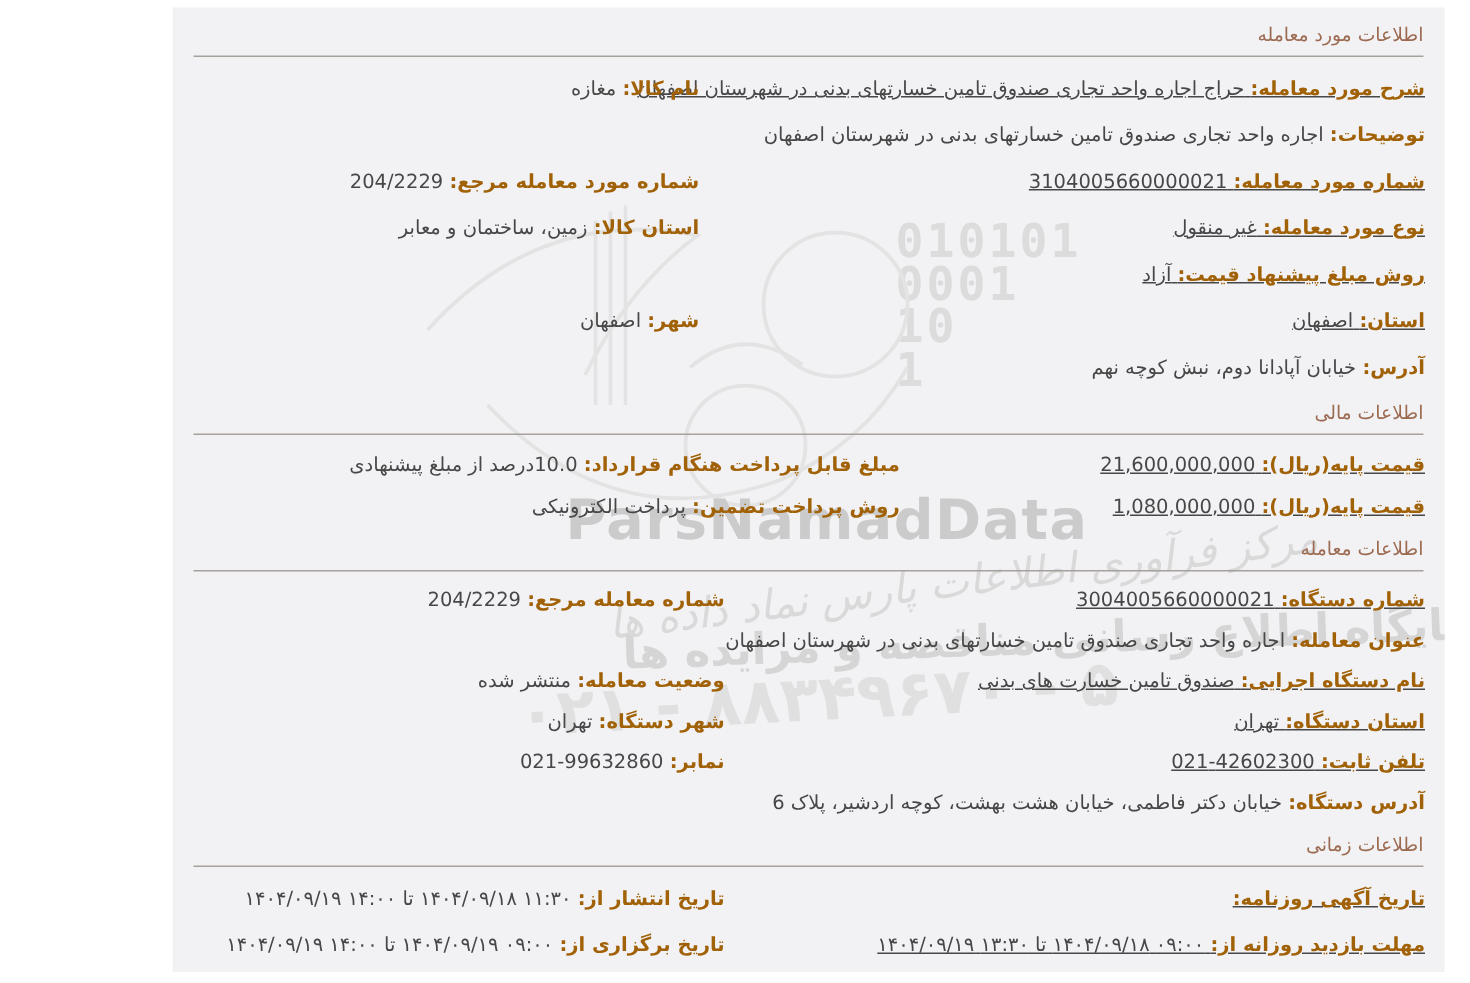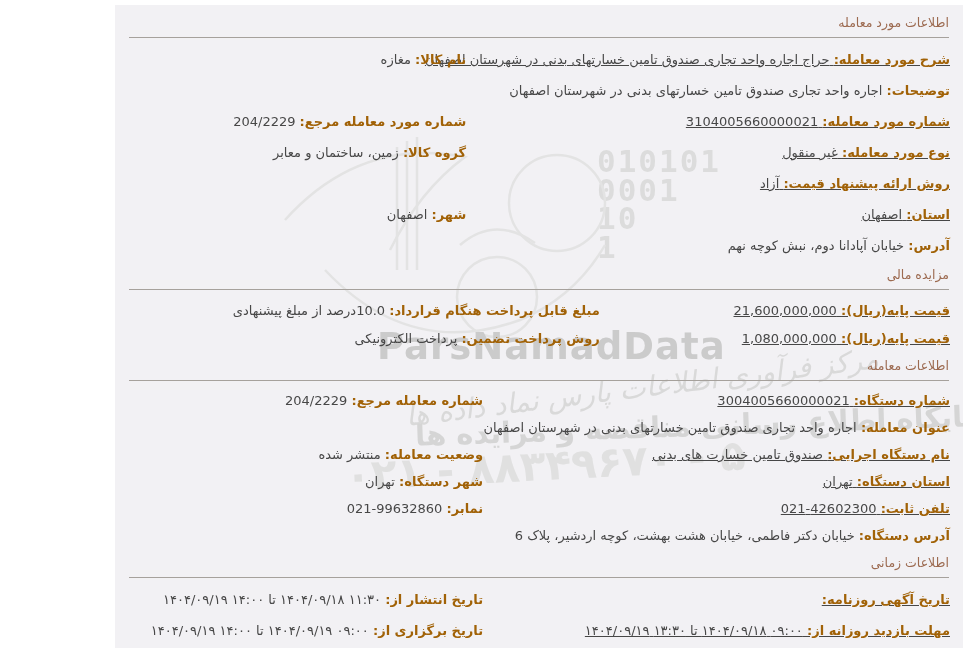--- a/index.html
+++ b/index.html
@@ -94,27 +94,27 @@
           <span class="lbl">شماره مورد معامله مرجع:</span>
           <span class="val">204/2229</span>
         </div>
       </div>
       <div class="row">
         <div class="cell cell-r">
           <span class="lbl">نوع مورد معامله:</span>
           <span class="val">غیر منقول</span>
         </div>
         <div class="cell cell-l">
-          <span class="lbl">گروه کالا:</span>
+          <span class="lbl">استان کالا:</span>
           <span class="val">زمین، ساختمان و معابر</span>
         </div>
       </div>
       <div class="row">
         <div class="cell cell-r">
-          <span class="lbl">روش ارائه پیشنهاد قیمت:</span>
+          <span class="lbl">روش مبلغ پیشنهاد قیمت:</span>
           <span class="val">آزاد</span>
         </div>
       </div>
       <div class="row">
         <div class="cell cell-r">
           <span class="lbl">استان:</span>
           <span class="val">اصفهان</span>
         </div>
         <div class="cell cell-l">
           <span class="lbl">شهر:</span>
@@ -124,21 +124,21 @@
       <div class="row">
         <div class="cell cell-wide">
           <span class="lbl">آدرس:</span>
           <span class="val">خیابان آپادانا دوم، نبش کوچه نهم</span>
         </div>
       </div>
     </div>
   </section>
 
   <section class="section s2 tight">
-    <div class="section-title">مزایده مالی</div>
+    <div class="section-title">اطلاعات مالی</div>
     <div class="rule"></div>
     <div class="rows">
       <div class="row">
         <div class="cell cell-r">
           <span class="lbl">قیمت پایه(ریال):</span>
           <span class="val">21,600,000,000</span>
         </div>
         <div class="cell cell-l">
           <span class="lbl">مبلغ قابل پرداخت هنگام قرارداد:</span>
           <span class="val">10.0درصد از مبلغ پیشنهادی</span>

